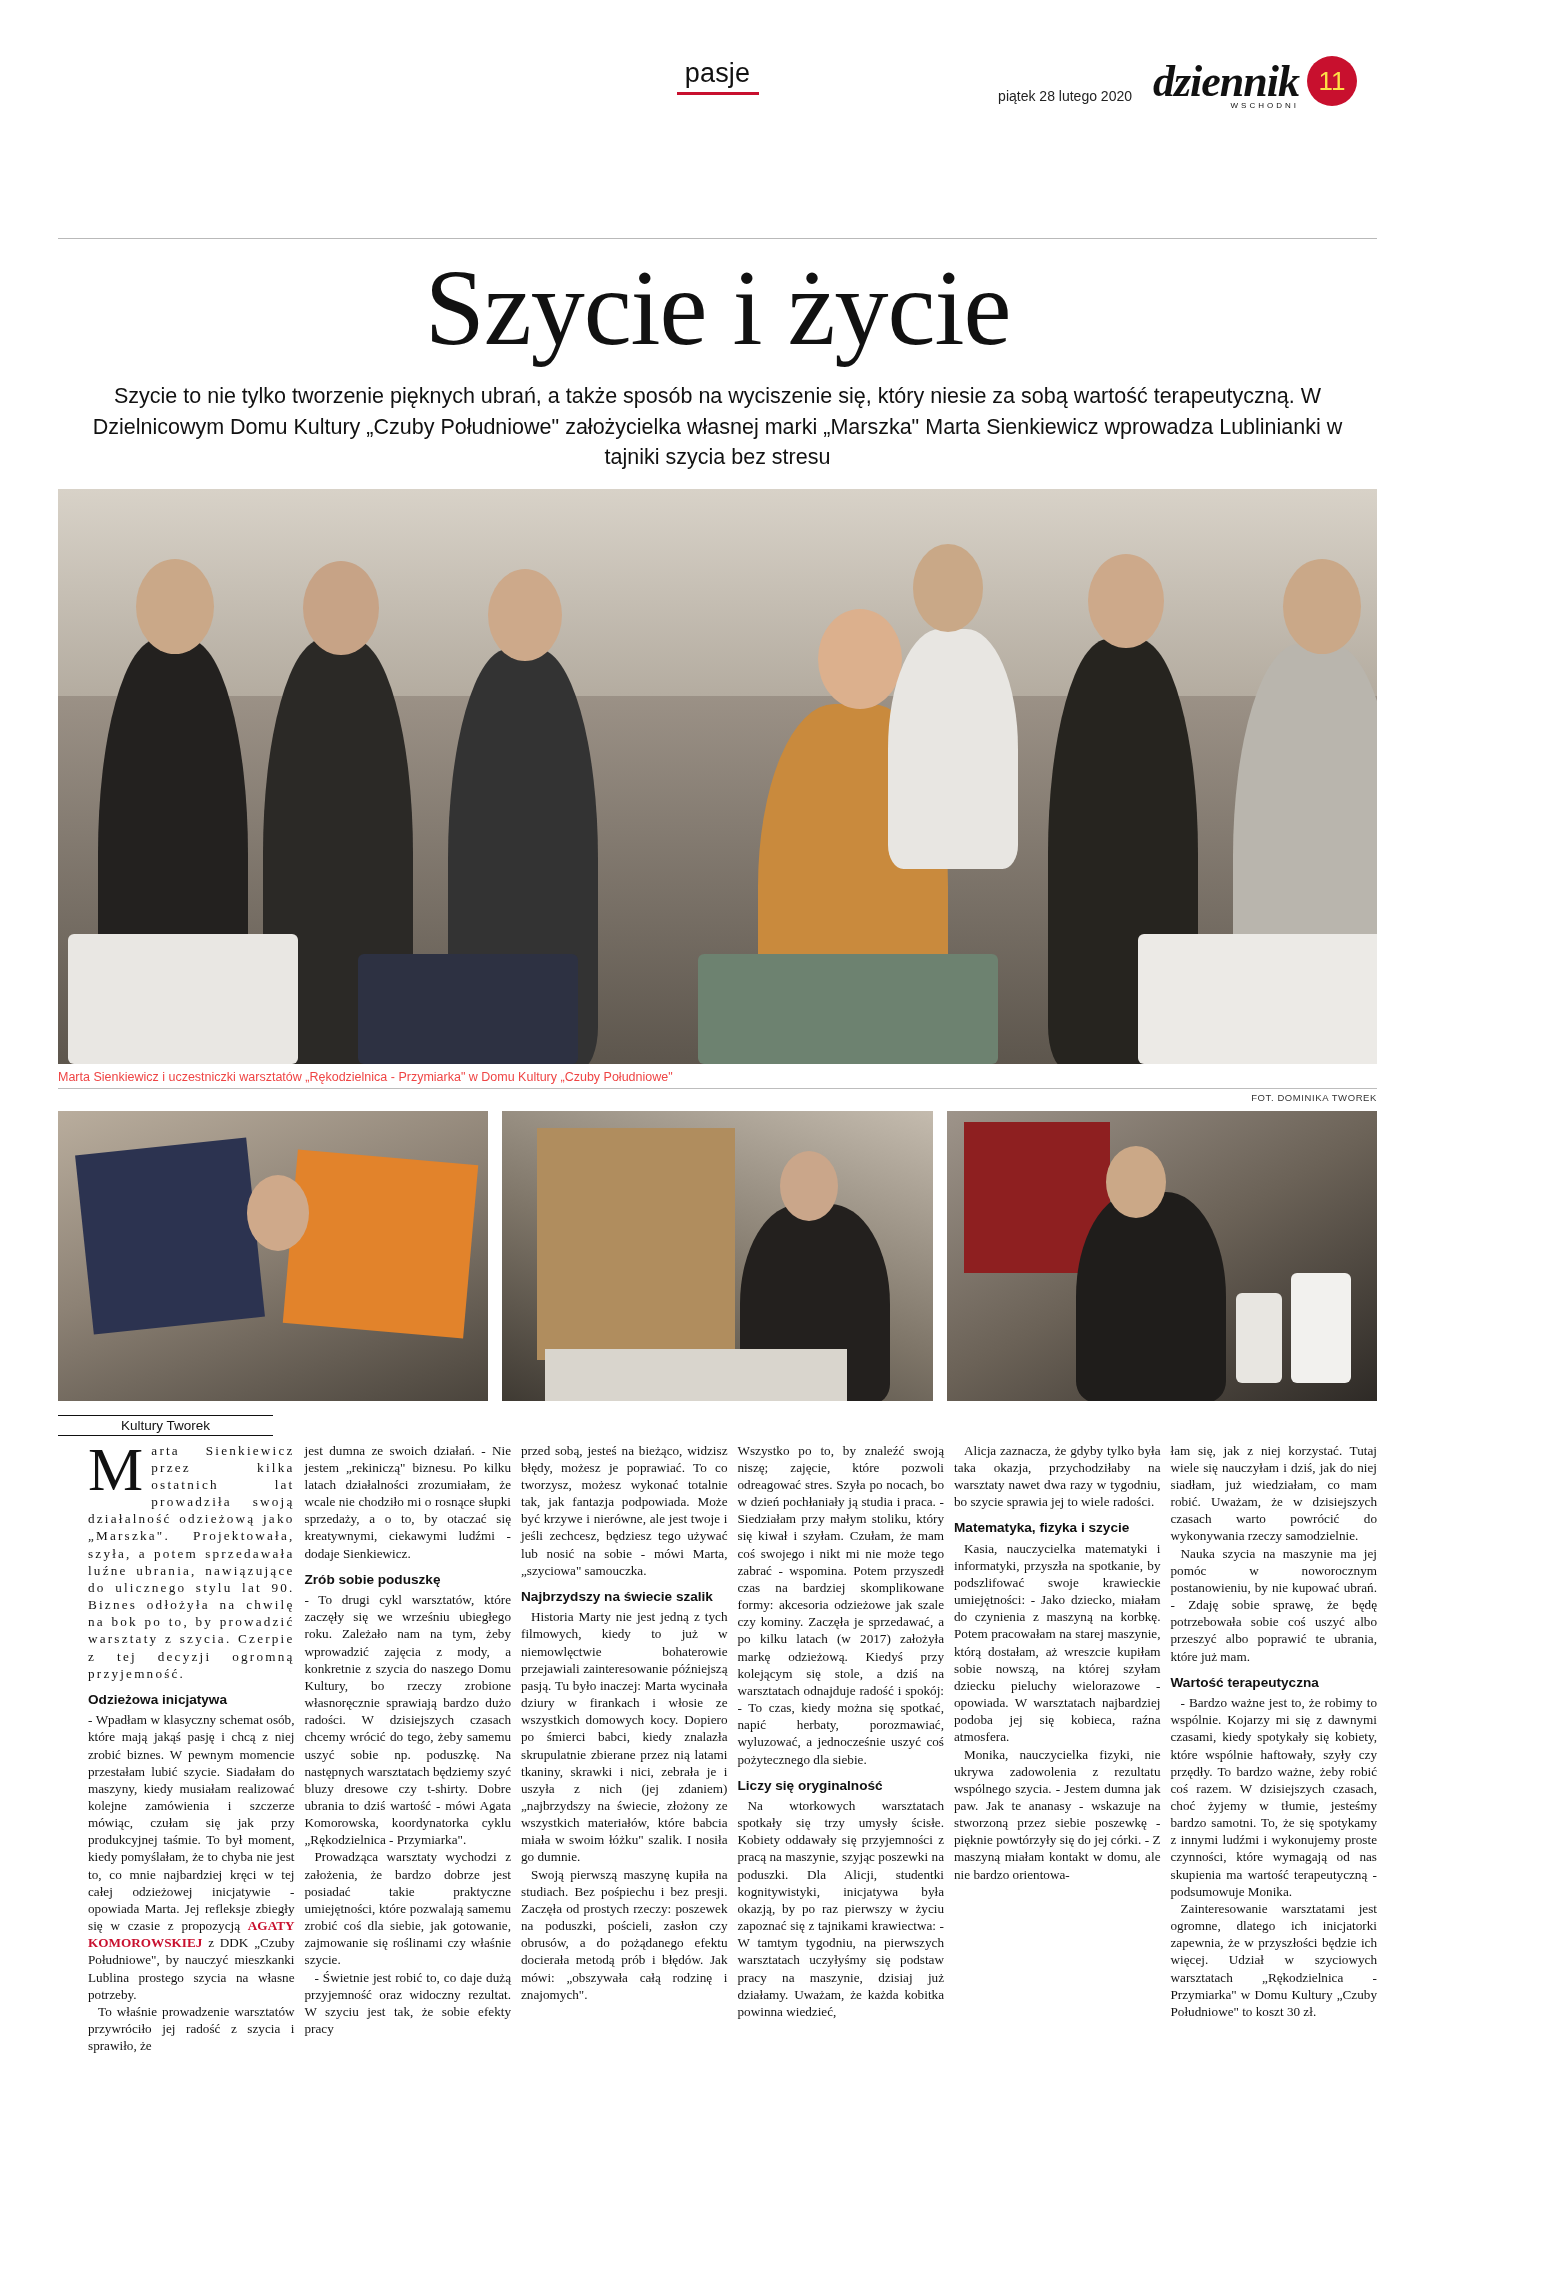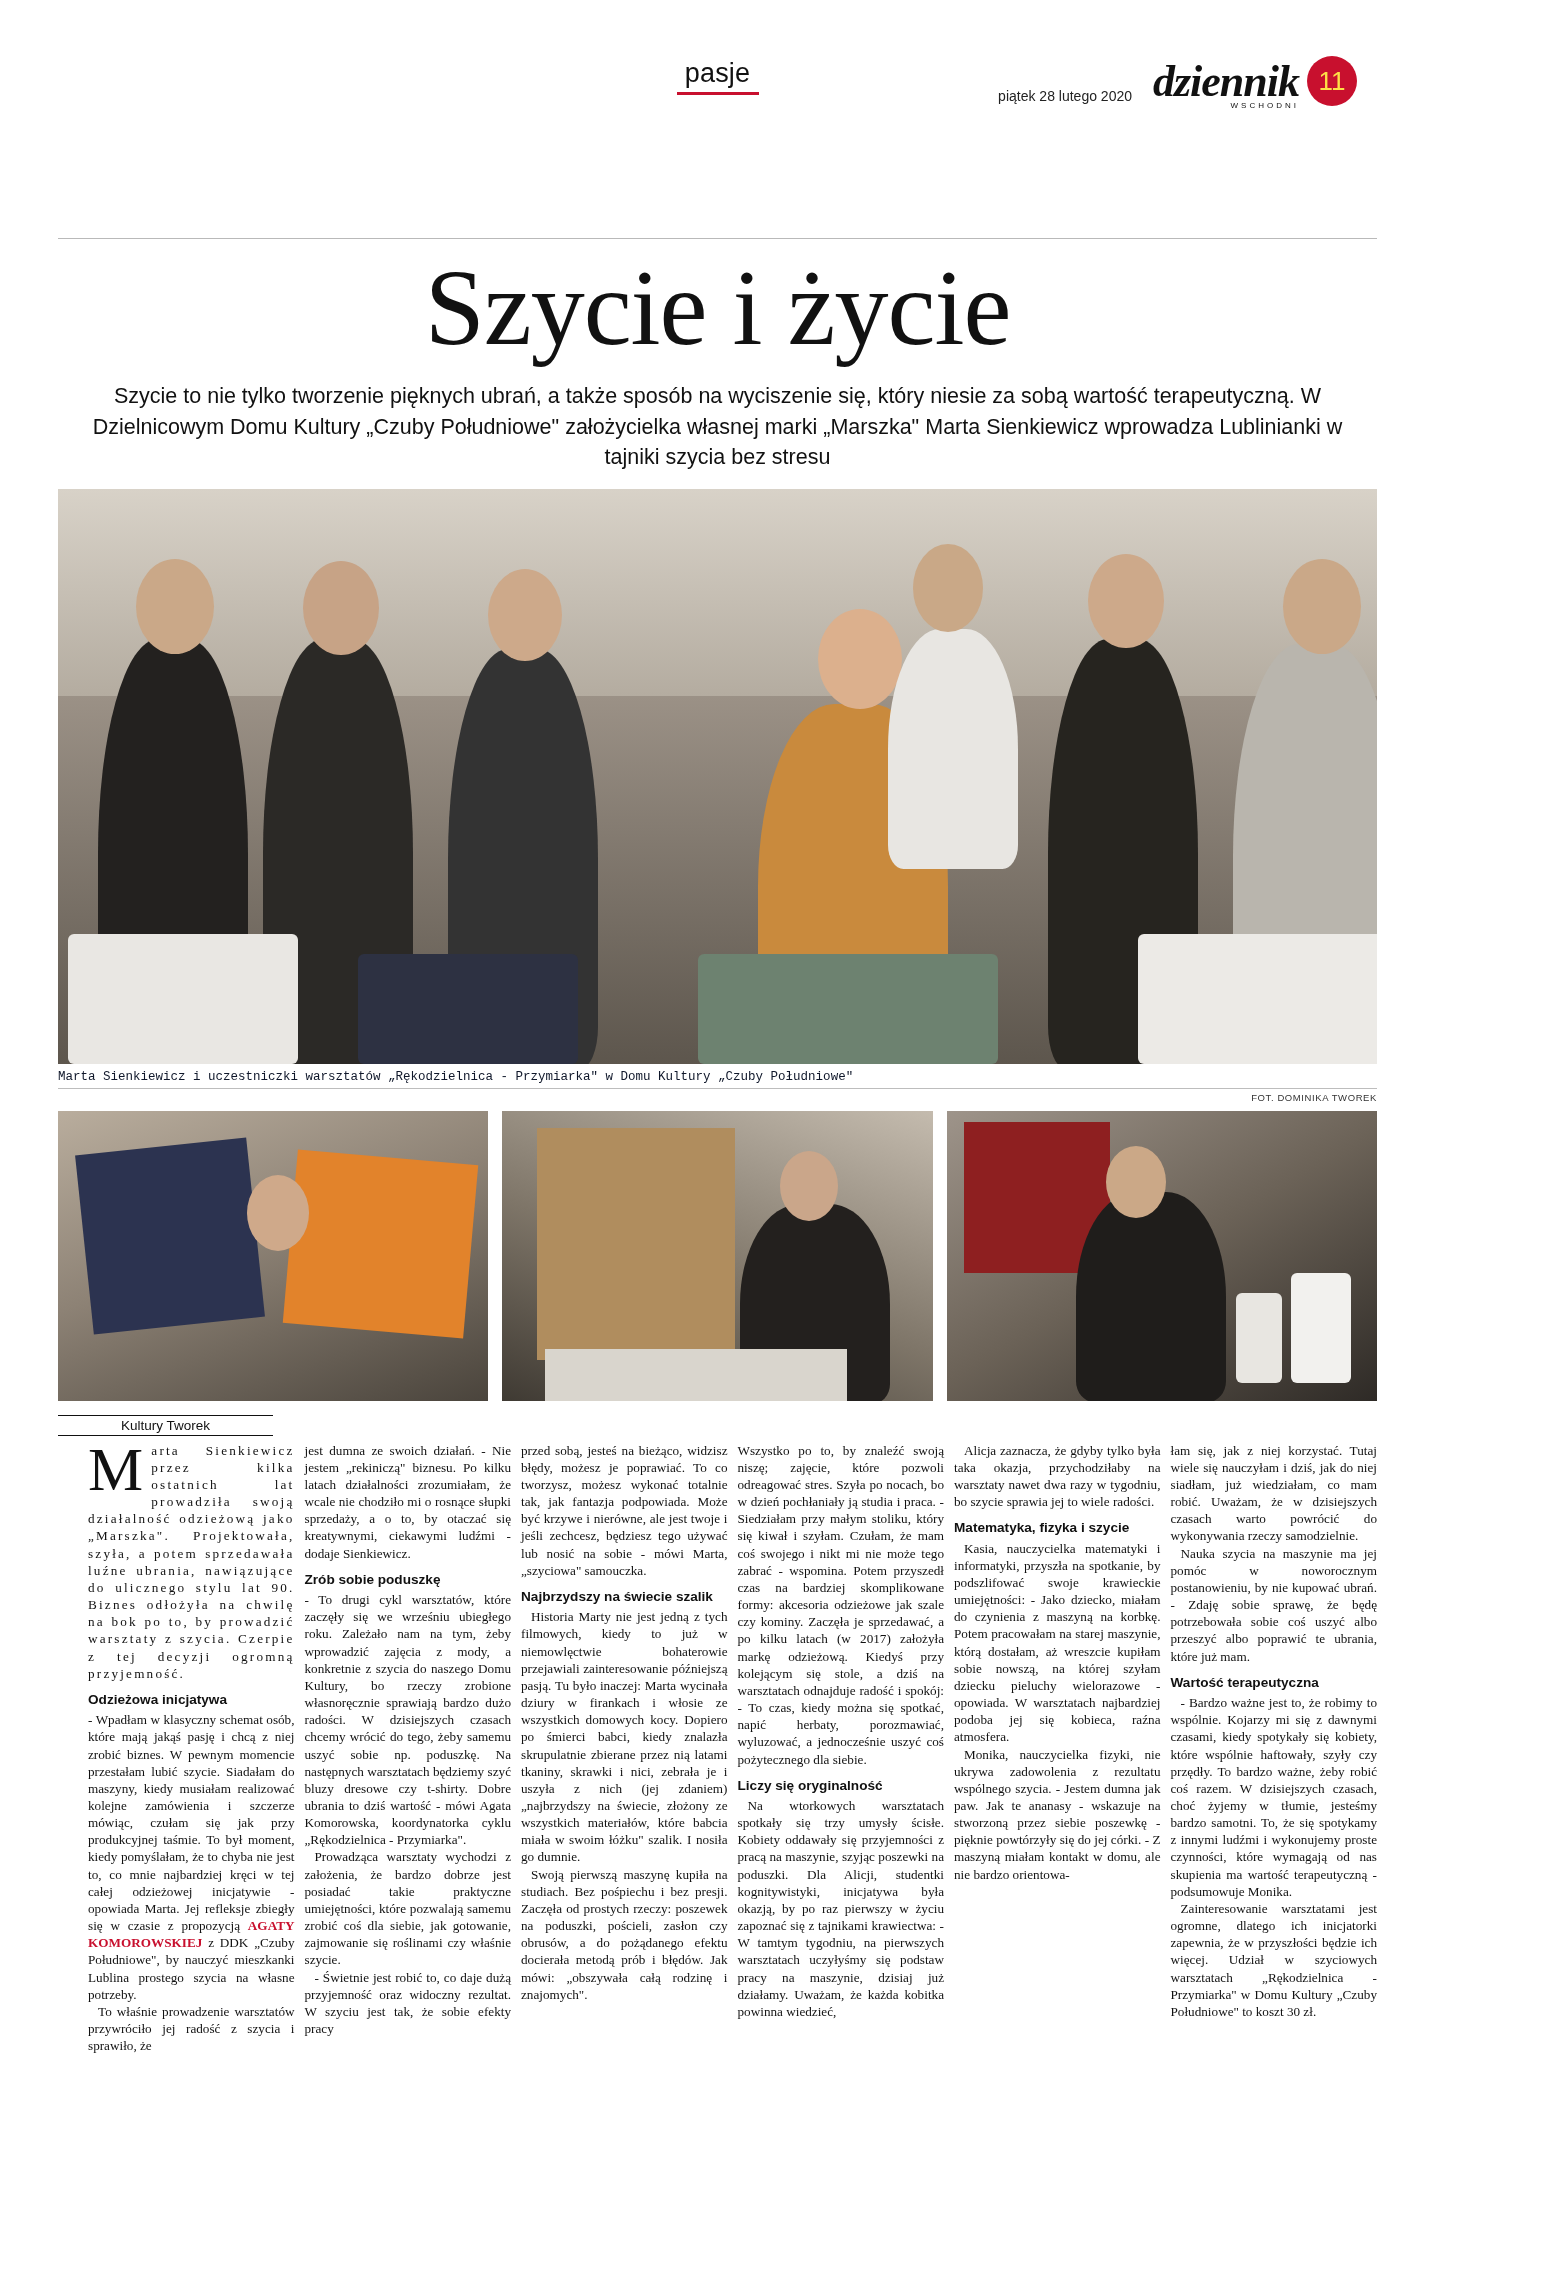--- a/index.html
+++ b/index.html
@@ -111,23 +111,23 @@
   
   .photo-main{
     margin:16px 58px 0 58px;
     height:575px;
     position:relative;
     overflow:hidden;
     background:#6c6459;
   }
   .caption{
     margin:6px 58px 0 58px;
-    font-family:Liberation Mono, monospace;
+    font-family:Liberation Sans, sans-serif;
     font-size:12.5px;
-    color:#0f172a;
+    color:#ef4444;
     border-bottom:1px solid #bdbdbd;
     padding-bottom:4px;
   }
   .credit{
     margin:3px 58px 0 58px;
     text-align:right;
     font-family:"Liberation Sans", sans-serif;
     font-size:9.5px;
     letter-spacing:.6px;
     color:#333;

